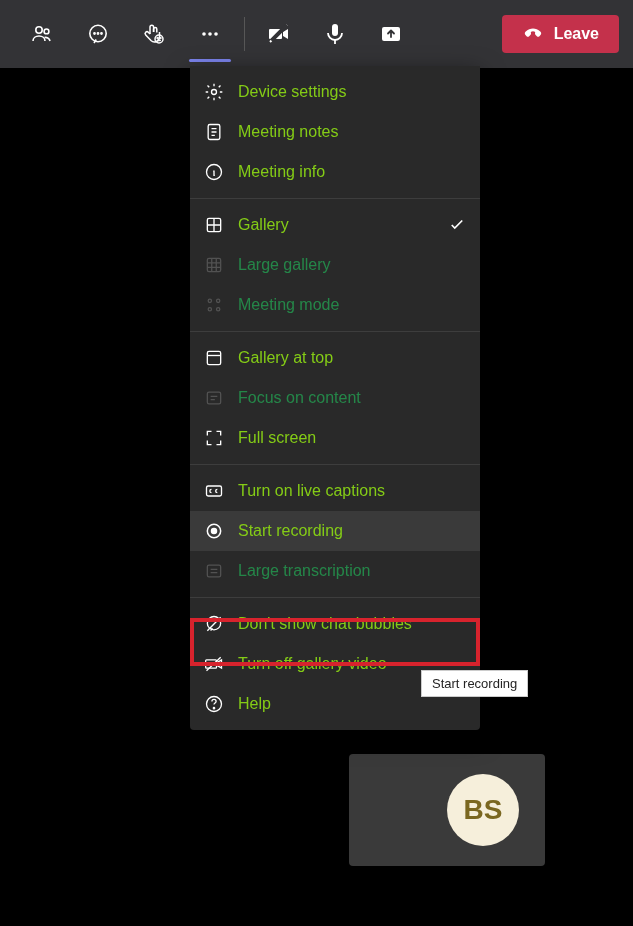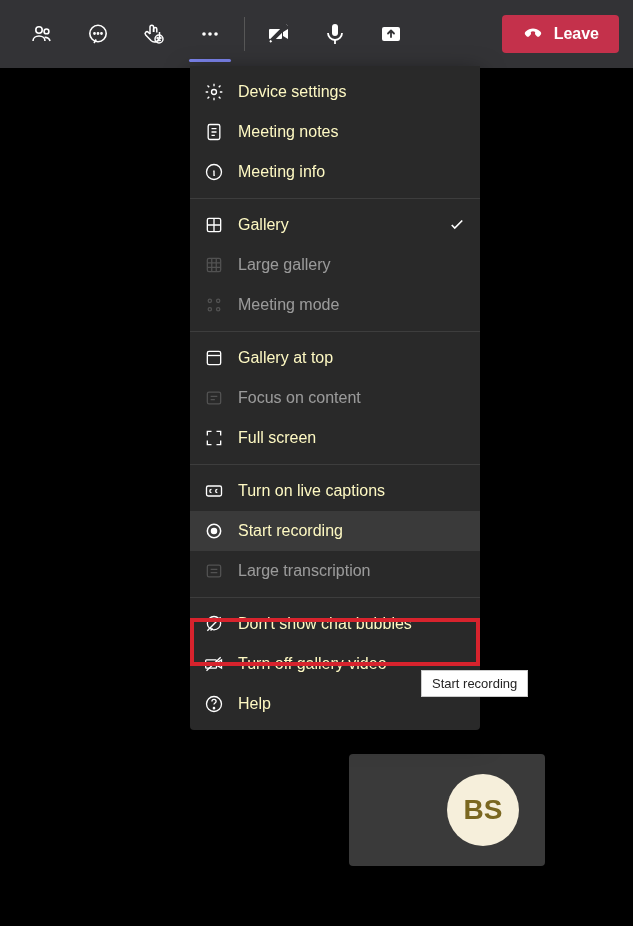--- a/index.html
+++ b/index.html
@@ -92,26 +92,26 @@
     .menu-item .mi-icon {
       width: 20px;
       height: 20px;
       flex-shrink: 0;
       display: flex;
       align-items: center;
       justify-content: center;
     }
     .menu-item .mi-icon svg { width: 20px; height: 20px; }
     .menu-item .mi-label {
-      color: #fef9c3;
+      color: #84cc16;
       font-size: 16px;
       white-space: nowrap;
     }
     .menu-item.disabled .mi-label,
-    .menu-item.disabled .mi-icon { color: #e5e5e5; opacity: 0.6; }
+    .menu-item.disabled .mi-icon { color: #22c55e; opacity: 0.6; }
     .menu-item.disabled .mi-icon svg { stroke: #6e6e6e; }
     .menu-item.hovered { background: #3a3a3a; }
     .menu-item .check {
       margin-left: auto;
       width: 18px;
       height: 18px;
     }
     .highlight-box {
       border: 4px solid #d7232d;
       position: absolute;

